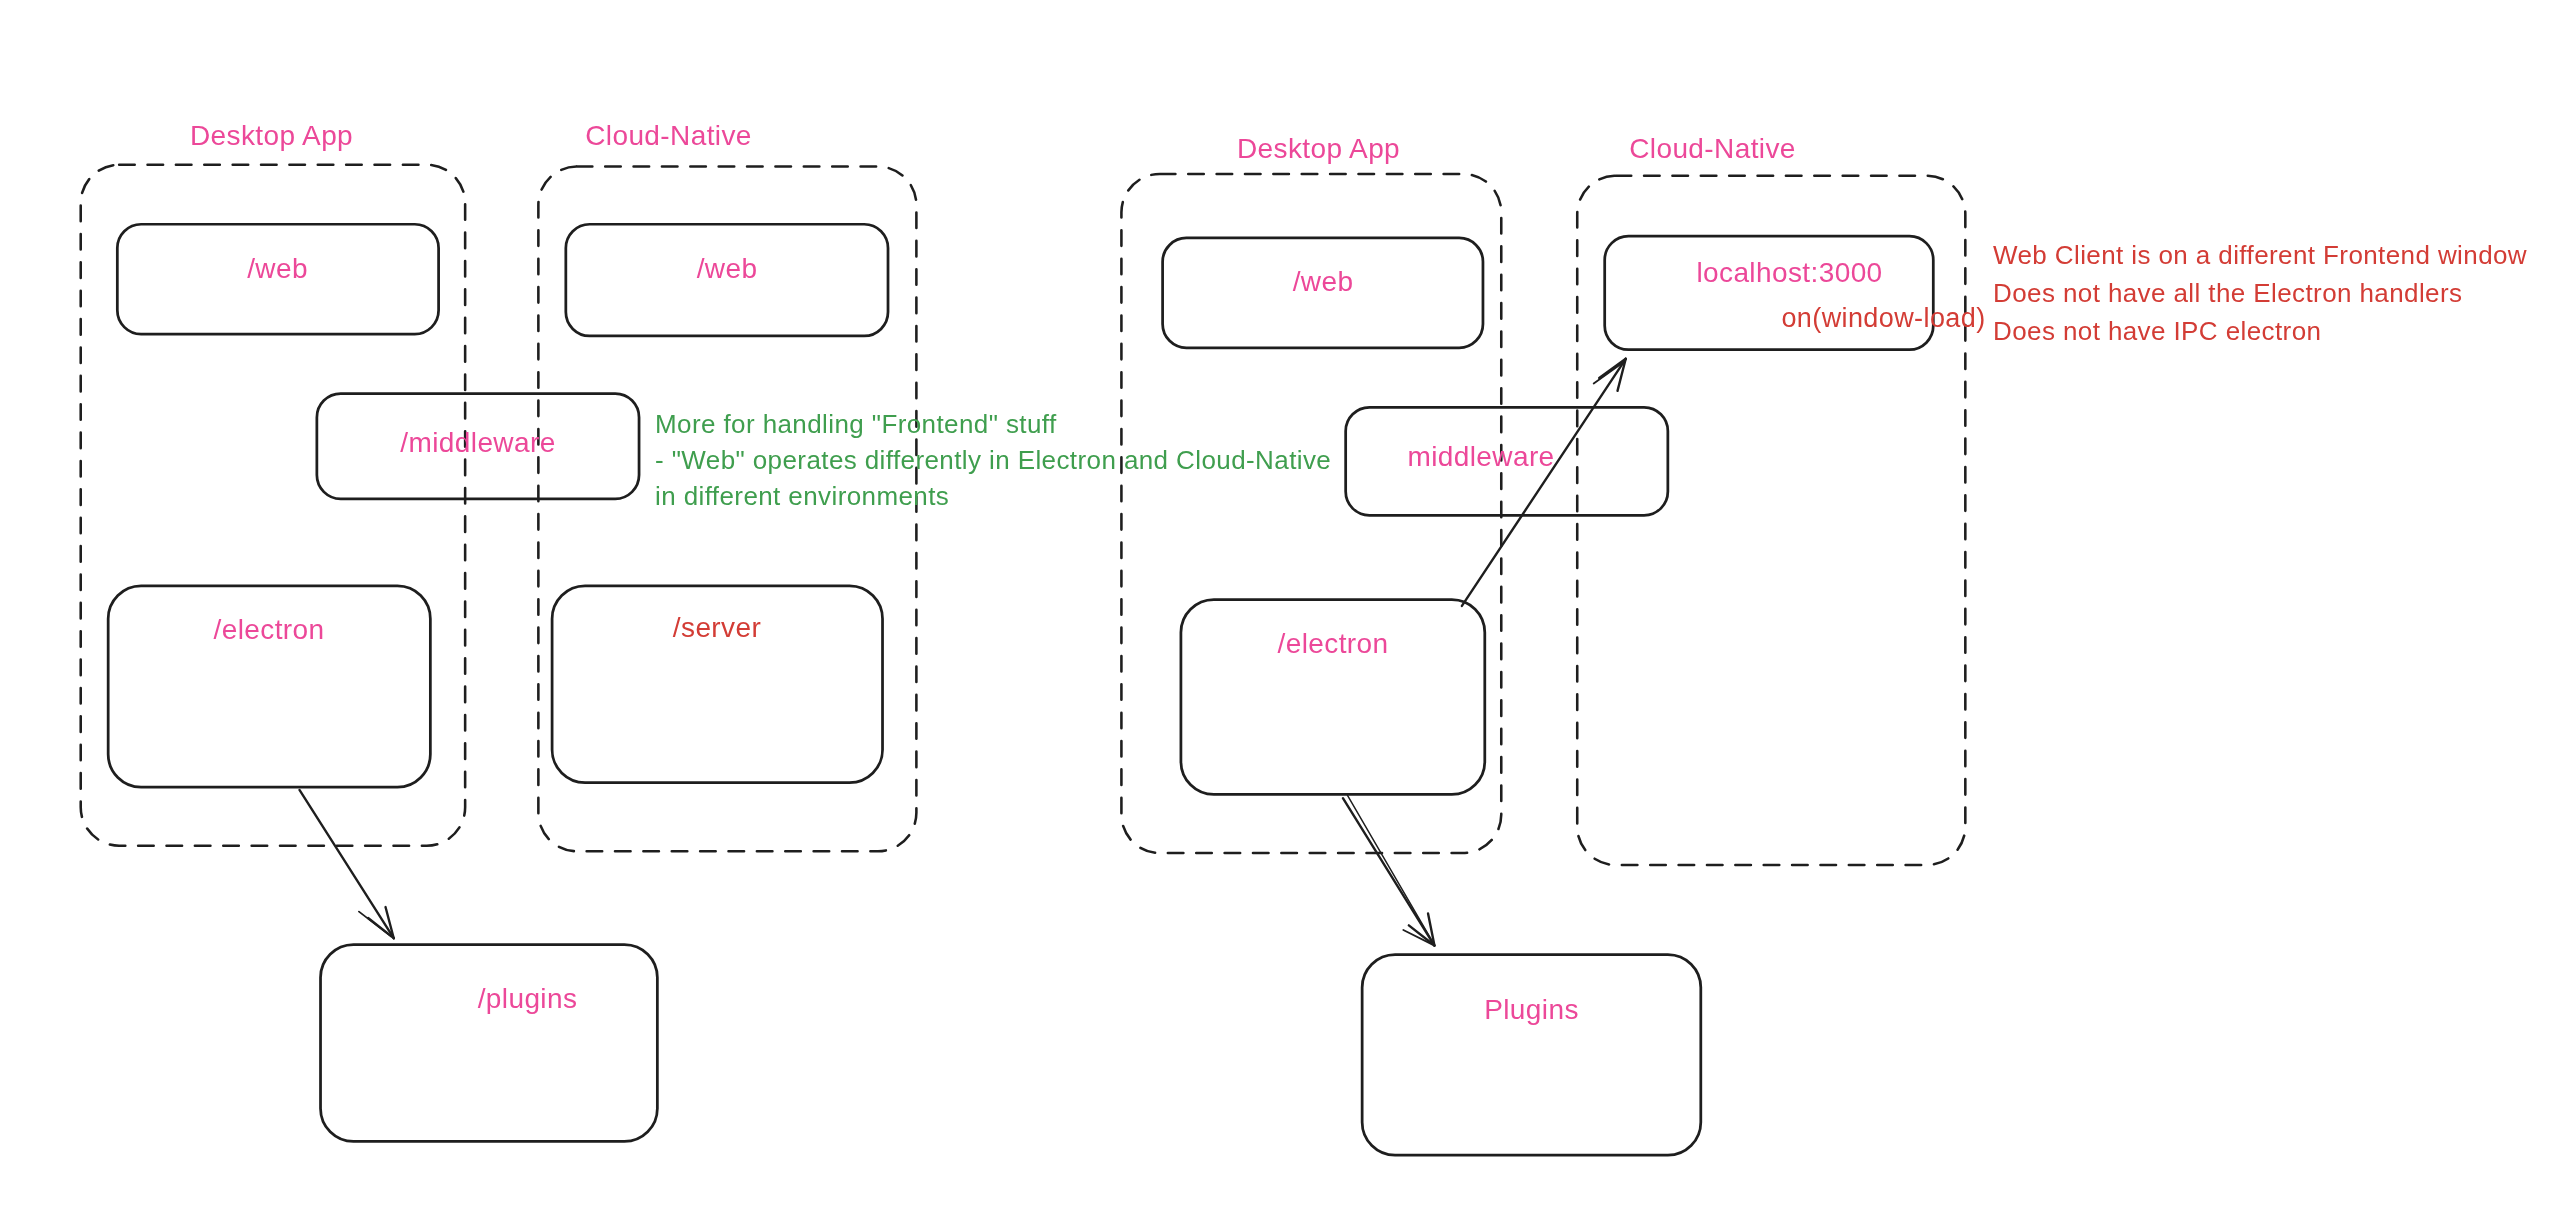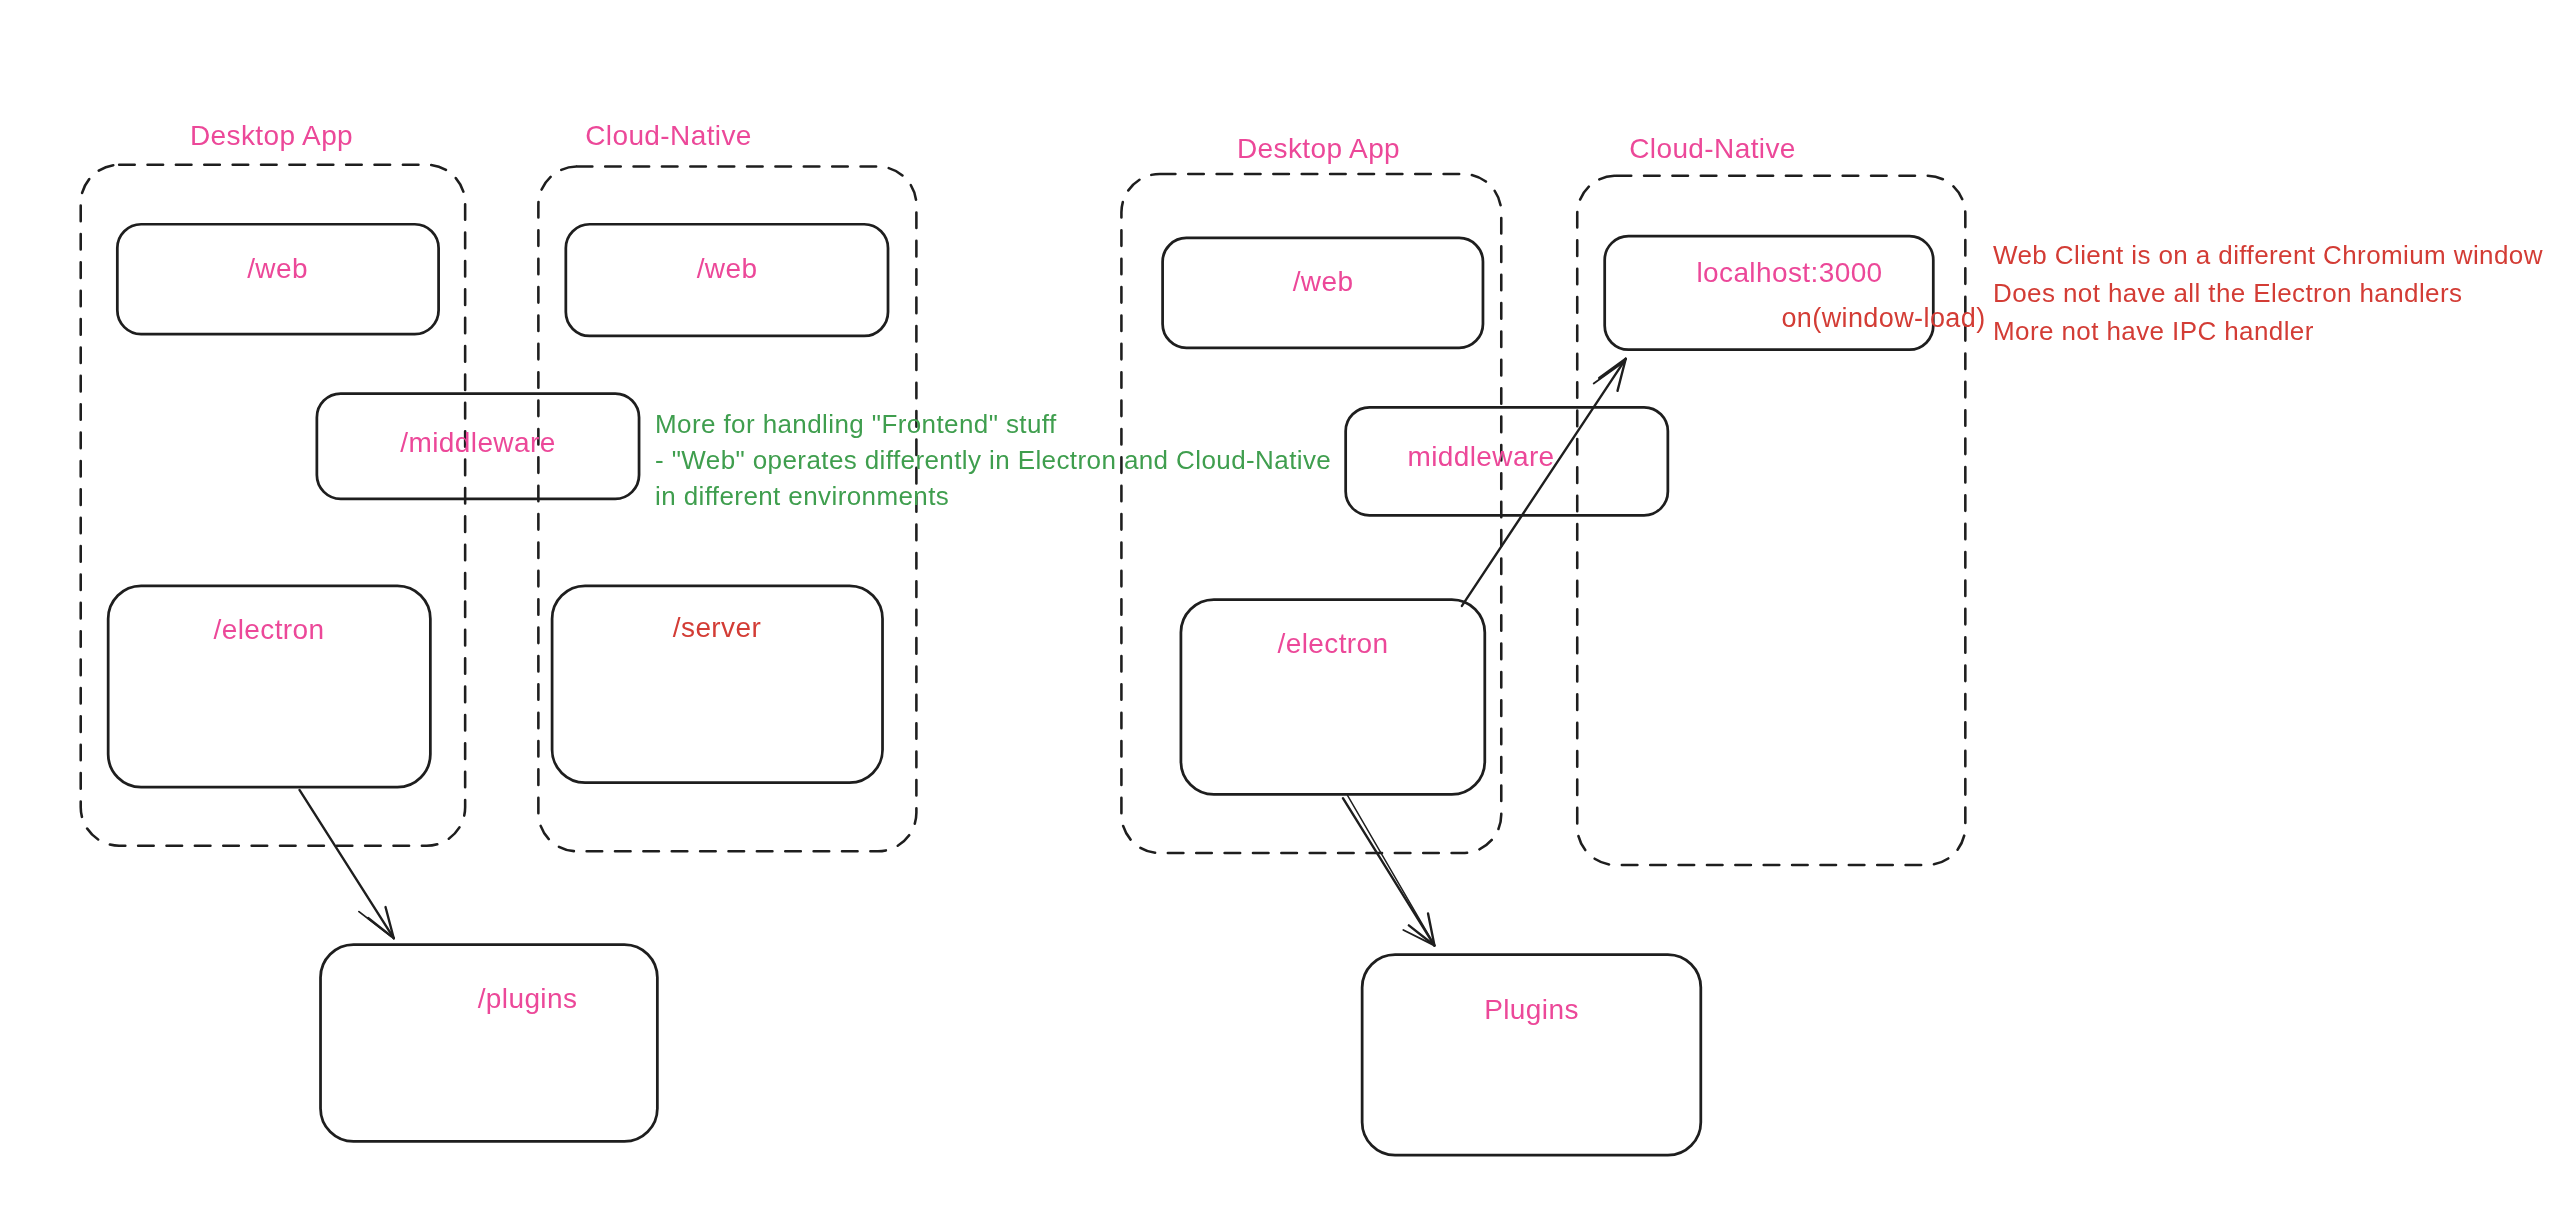--- a/index.html
+++ b/index.html
@@ -102,19 +102,19 @@
   <div class="t tc header" style="left:1575px;top:133px;width:275px;">Cloud-Native</div>
 
   <div class="t tc" style="left:1163px;top:266px;width:320px;">/web</div>
   <div class="t tc" style="left:1605px;top:257px;width:329px;padding-left:20px;">localhost:3000</div>
   <div class="t tc red" style="left:1756px;top:303px;width:255px;font-size:27px;">on(window-load)</div>
   <div class="t tc" style="left:1346px;top:441px;width:270px;">middleware</div>
   <div class="t tc" style="left:1181px;top:628px;width:304px;">/electron</div>
   <div class="t tc" style="left:1362px;top:994px;width:339px;">Plugins</div>
 
   <div class="t note note-red" style="left:1993px;top:236px;">
-    <div>Web Client is on a different Chromium window</div>
+    <div>Web Client is on a different Frontend window</div>
     <div>Does not have all the Electron handlers</div>
-    <div>More not have IPC handler</div>
+    <div>Does not have IPC electron</div>
   </div>
 
 </div>
 
 
 </body></html>

